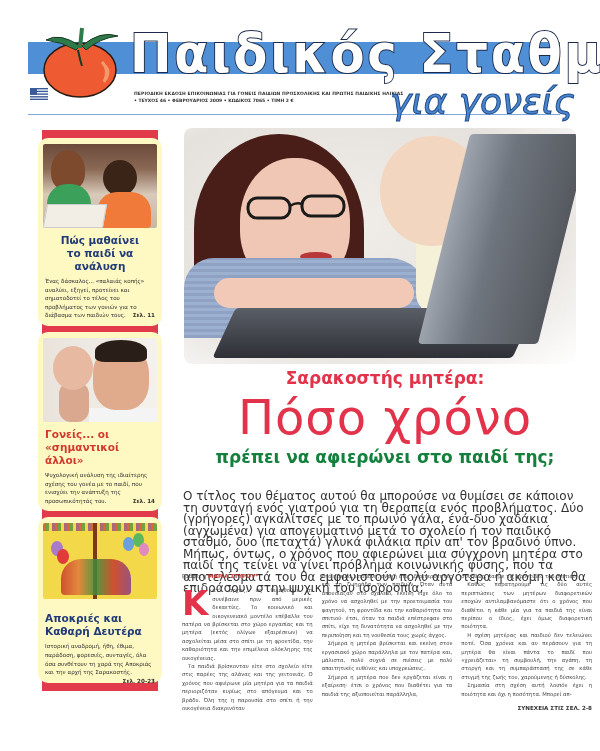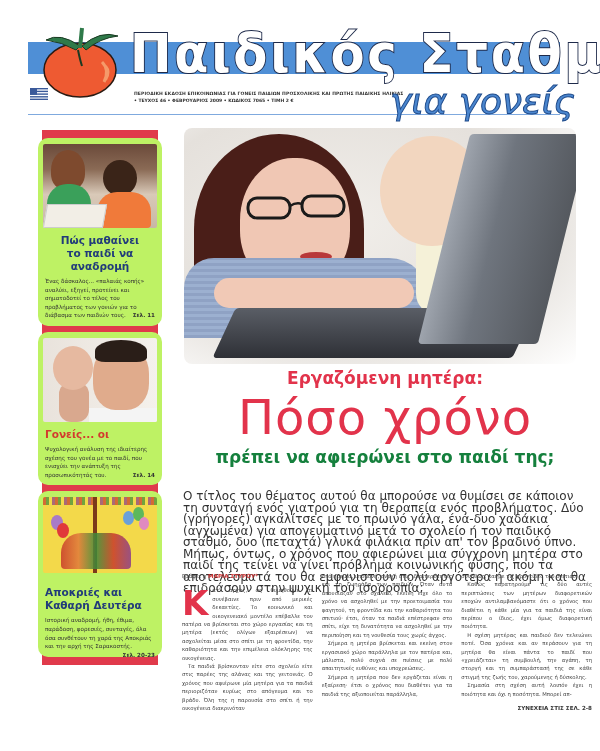--- a/index.html
+++ b/index.html
@@ -24,21 +24,21 @@
     color: #4a86cf; line-height: 40px; white-space: nowrap;
     -webkit-text-stroke: 1px #1e4a8a;
   }
   .mast-tagline { position: absolute; left: 134px; top: 91px; font-size: 4.5px; font-weight: bold; color: #333; letter-spacing: 0.1px; white-space: nowrap; }
   .mast-issue { position: absolute; left: 134px; top: 98px; font-size: 4.5px; font-weight: bold; color: #333; white-space: nowrap; }
 
   
   .sidebar { position: absolute; left: 38px; top: 130px; width: 124px; }
   .red-bar { width: 116px; height: 10px; background: #e03a4b; margin-left: 4px; }
   .card {
-    position: relative; width: 124px; background: #bef264; border-radius: 10px;
+    position: relative; width: 124px; background: #fef9c3; border-radius: 10px;
     padding: 6px 5px 6px 5px; margin: -2px 0 -2px 0; z-index: 1;
   }
   .card .photo { width: 114px; border-radius: 2px; overflow: hidden; position: relative; }
   .card h3 {
     font-family: "DejaVu Sans", sans-serif; font-weight: bold; font-size: 10.5px; line-height: 13px;
     margin: 6px 2px 4px 2px;
   }
   .card p { font-size: 5.6px; line-height: 8.6px; color: #333; margin: 0 2px; }
   .card .page-ref { float: right; font-weight: bold; font-size: 5.6px; }
   .card1 h3 { color: #213b7a; text-align: center; }
@@ -140,40 +140,41 @@
   <article class="card card1">
     <div class="photo ph1">
       <div class="kid1"></div>
         <div class="kid1b"></div>
         <div class="kid2"></div>
         <div class="kid2b"></div>
         <div class="book"></div>
     </div>
     <h3>
       <span>Πώς μαθαίνει</span><br>
-      <span>το παιδί να αναδρομή</span>
+      <span>το παιδί να ανάλυση</span>
     </h3>
     <p>
       <span>Ένας δάσκαλος... «παλαιάς κοπής» αναλύει, εξηγεί, προτείνει και σηματοδοτεί το τέλος του προβλήματος των γονιών για το διάβασμα των παιδιών τους.</span>
       <span class="page-ref">Σελ. 11</span>
     </p>
   </article>
 
   <div class="red-bar"></div>
 
   <article class="card card2">
     <div class="photo ph2">
       <div class="shirt"></div>
         <div class="dad"></div>
         <div class="dadhair"></div>
         <div class="babyb"></div>
         <div class="baby"></div>
     </div>
     <h3>
       <span>Γονείς... οι</span><br>
+      <span>«σημαντικοί άλλοι»</span>
     </h3>
     <p>
       <span>Ψυχολογική ανάλυση της ιδιαίτερης σχέσης του γονέα με το παιδί, που ενισχύει την ανάπτυξη της προσωπικότητάς του.</span>
       <span class="page-ref">Σελ. 14</span>
     </p>
   </article>
 
   <div class="red-bar"></div>
 
   <article class="card card3">
@@ -210,21 +211,21 @@
   </svg>
   <div class="lips"></div>
   <div class="sweater"></div>
   <div class="arm"></div>
   <div class="babybody"></div>
   <div class="babyhead"></div>
   <div class="keyboard"></div>
   <div class="laptopscreen"></div>
 </div>
 
-<div class="kicker">Εργαζόμενη μητέρα:</div>
+<div class="kicker">Σαρακοστής μητέρα:</div>
 <h1 class="headline">Πόσο χρόνο</h1>
 <div class="deck">πρέπει να αφιερώνει στο παιδί της;</div>
 
 <p class="intro">Ο τίτλος του θέματος αυτού θα μπορούσε να θυμίσει σε κάποιον τη συνταγή ενός γιατρού για τη θεραπεία ενός προβλήματος. Δύο (γρήγορες) αγκαλίτσες με το πρωινό γάλα, ένα-δυο χαδάκια (αγχωμένα) για απογευματινό μετά το σχολείο ή τον παιδικό σταθμό, δυο (πεταχτά) γλυκά φιλάκια πριν απ' τον βραδινό ύπνο. Μήπως, όντως, ο χρόνος που αφιερώνει μια σύγχρονη μητέρα στο παιδί της τείνει να γίνει πρόβλημα κοινωνικής φύσης, που τα αποτελέσματά του θα εμφανιστούν πολύ αργότερα ή ακόμη και θα επιδράσουν στην ψυχική του ισορροπία;</p>
 
 <section class="cols">
   <div class="col">
     <div class="byline">
       <span>Γράφει η</span>
       <b>ΜΑΡΙΑ ΣΤΥΡΟΥ*</b>

